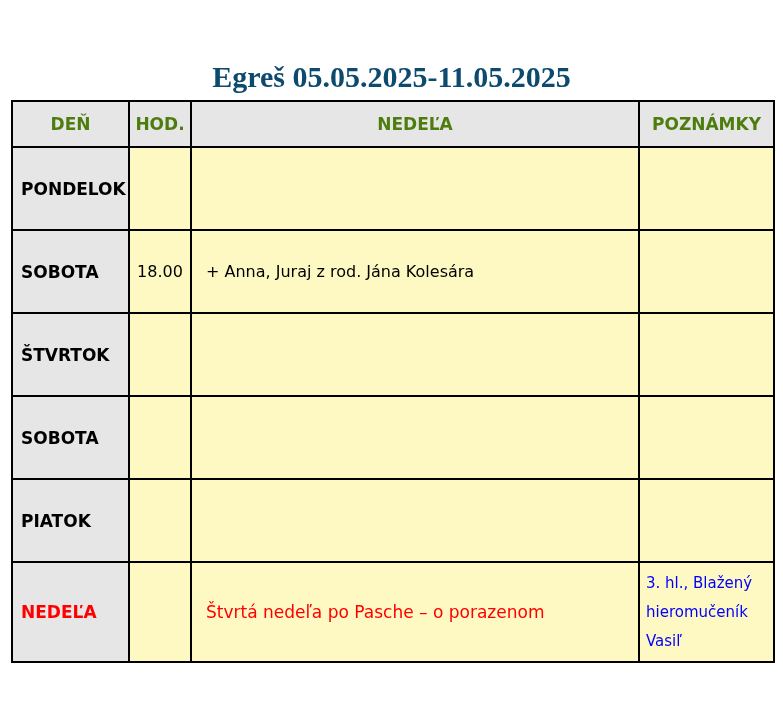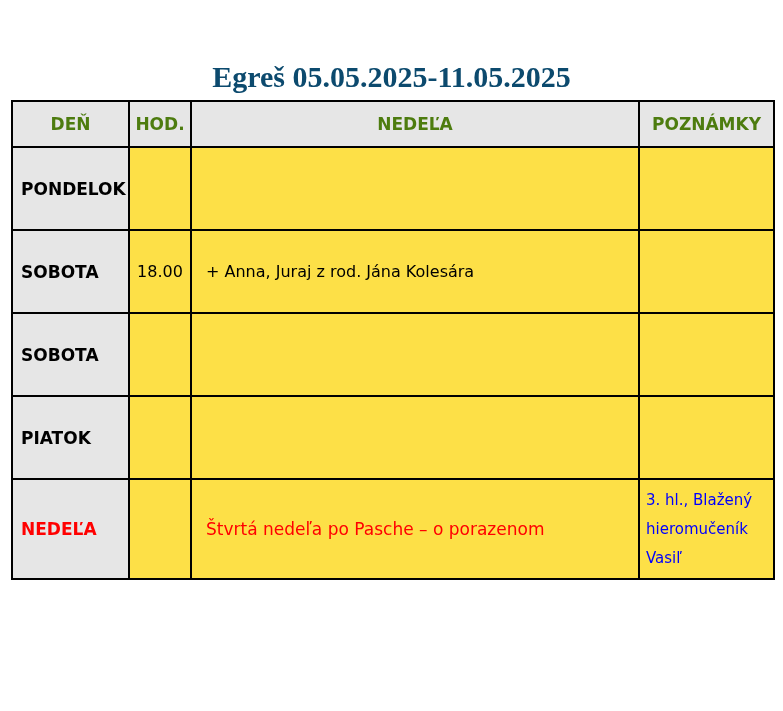--- a/index.html
+++ b/index.html
@@ -84,21 +84,21 @@
     vertical-align: middle;
     color: #4d7c0f;
     margin-left: 40px;
   }
 
   table.schedule td {
     height: 73px;
     vertical-align: middle;
     font-size: 16px;
     color: #000000;
-    background: #fde047;
+    background: #fef9c3;
   }
 
   table.schedule td.day {
     background: #e6e6e6;
     font-weight: bold;
     font-size: 17px;
     padding-left: 8px;
     margin-top: 15px;
   }
   table.schedule td.time {
@@ -149,20 +149,26 @@
         <td class="intention"></td>
         <td class="notes"></td>
       </tr>
       <tr>
         <td class="day">SOBOTA</td>
         <td class="time">18.00</td>
         <td class="intention">+ Anna, Juraj z rod. Jána Kolesára</td>
         <td class="notes"></td>
       </tr>
       <tr>
+        <td class="day">ŠTVRTOK</td>
+        <td class="time"></td>
+        <td class="intention"></td>
+        <td class="notes"></td>
+      </tr>
+      <tr>
         <td class="day">SOBOTA</td>
         <td class="time"></td>
         <td class="intention"></td>
         <td class="notes"></td>
       </tr>
       <tr>
         <td class="day">PIATOK</td>
         <td class="time"></td>
         <td class="intention"></td>
         <td class="notes"></td>

